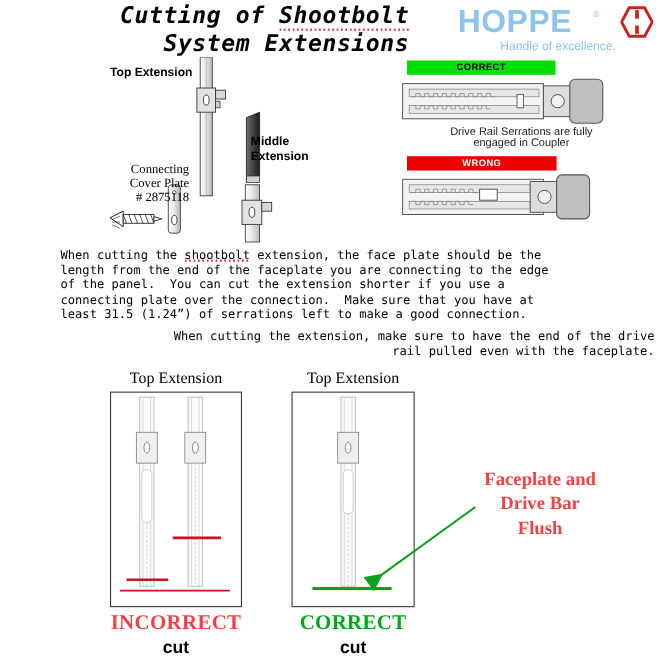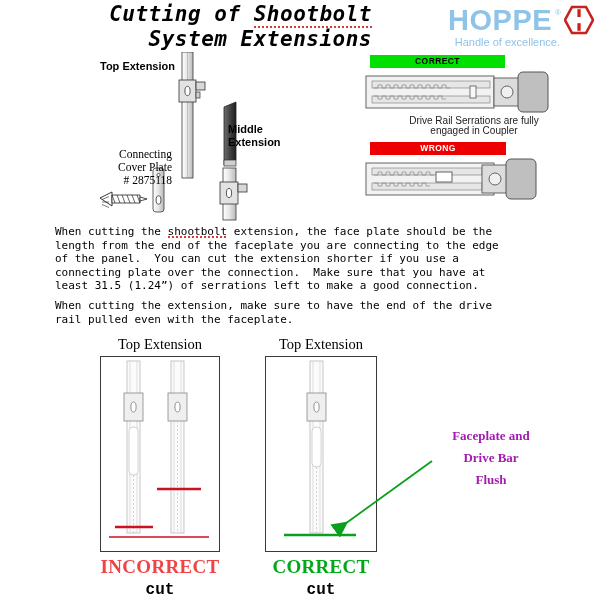--- a/index.html
+++ b/index.html
@@ -53,21 +53,21 @@
     position: absolute;
     right: 6px;
     top: 5px;
     width: 190px;
     text-align: right;
   }
   .logo-row {
     display: flex;
     align-items: center;
     justify-content: flex-end;
-    gap: 3px;
+    gap: 19px;
   }
   .logo-word {
     font-family: "Liberation Sans", sans-serif;
     font-weight: bold;
     font-size: 29px;
     letter-spacing: 0.5px;
     color: #8fc3e8;
     line-height: 30px;
   }
   .logo-reg {
@@ -138,21 +138,21 @@
     position: absolute;
     left: 55px;
     width: 540px;
     font-family: "DejaVu Sans Mono", "Liberation Mono", monospace;
     font-size: 11px;
     line-height: 13.5px;
     white-space: pre-wrap;
     color: #000;
   }
   .para1 { top: 225px; }
-  .para2 { top: 299px; }
+  .para2 { top: 299px; text-align: right; }
   .para1 .spell {
     background-image: linear-gradient(
         to right,
         #d83a3a 0 2px, transparent 2px 4px);
     background-repeat: repeat-x;
     background-size: 4px 2px;
     background-position: 0 100%;
   }
 
   
@@ -176,40 +176,40 @@
     font-family: "Liberation Serif", serif;
     font-weight: bold;
     font-size: 19px;
     text-align: center;
     margin-top: 4px;
     letter-spacing: 0.3px;
   }
   .v-incorrect { color: #ef4444; }
   .v-correct   { color: #00a818; }
   .cut-word {
-    font-family: Liberation Mono, monospace;
+    font-family: Liberation Sans, sans-serif;
     font-weight: bold;
     font-size: 16px;
     text-align: center;
     margin-top: 3px;
     color: #000;
   }
 
   
   .flush-note {
     position: absolute;
     left: 396px;
     top: 425px;
     width: 190px;
     text-align: center;
     font-family: "Liberation Serif", serif;
     font-weight: bold;
-    font-size: 13px;
+    font-size: 17px;
     line-height: 22px;
-    color: #a21caf;
+    color: #ef4444;
   }
   .arrow-layer {
     position: absolute;
     left: 320px; top: 455px;
     width: 120px; height: 90px;
     pointer-events: none;
   }
 </style>
 </head>
 <body>

